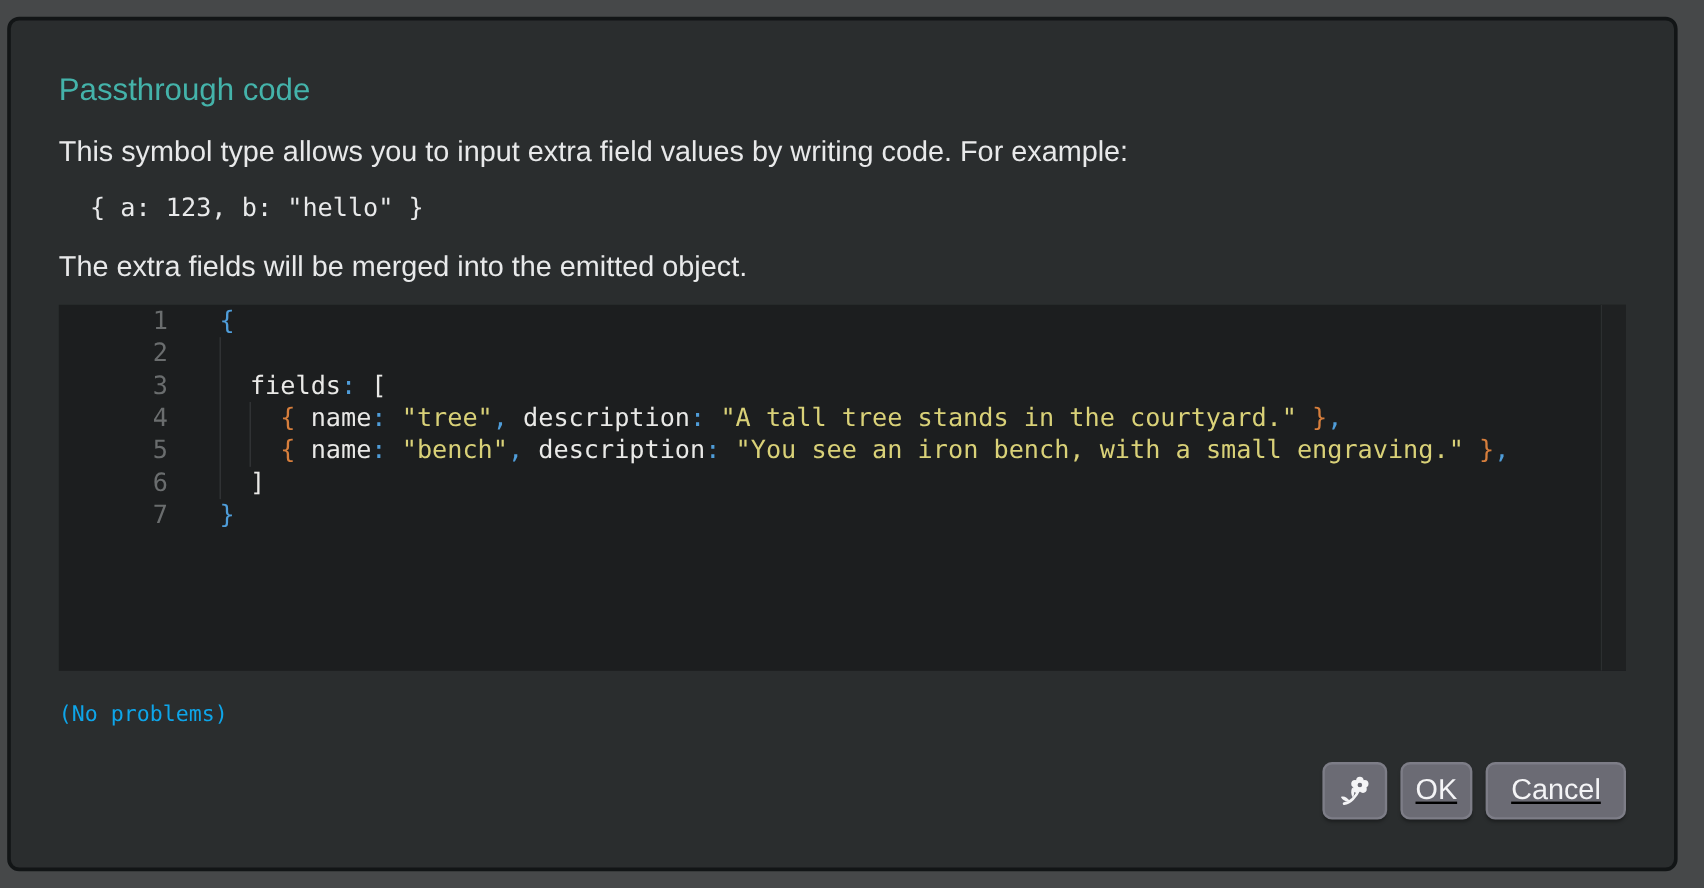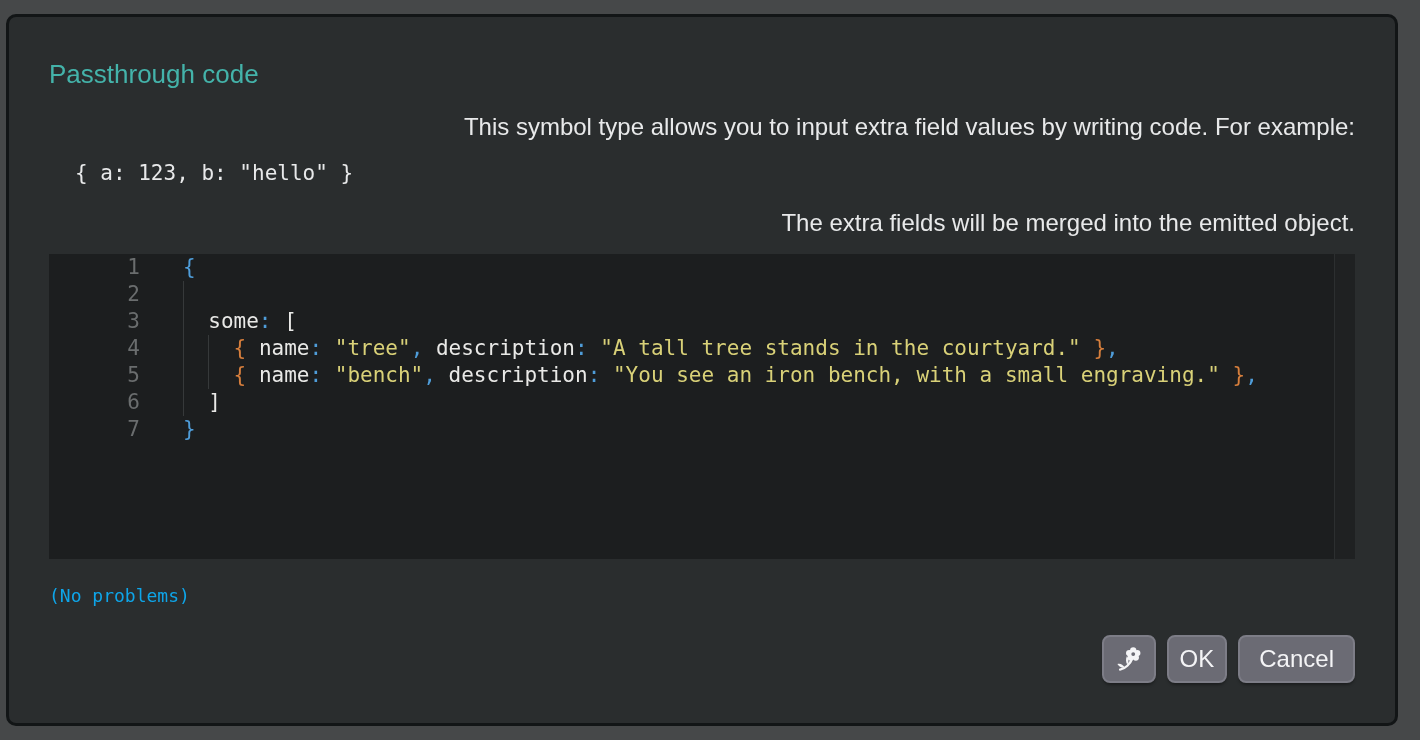--- a/index.html
+++ b/index.html
@@ -14,21 +14,21 @@
     box-sizing:border-box;
     background:#2a2d2e;
     border:3px solid #121516;
     border-radius:10px;
     padding:41px 40px 0 40px;
   }
   .title{
     margin:0;color:#44b3aa;font-size:26px;font-weight:400;line-height:32px;
   }
   .desc{
-    margin:22px 0 0 0;color:#e8e9ea;font-size:24px;font-weight:400;line-height:30px;text-align:right;
+    margin:22px 0 0 0;color:#e8e9ea;font-size:24px;font-weight:400;line-height:30px;
   }
   .example{
     margin:18px 0 0 0;padding-left:26px;
     font-family:"DejaVu Sans Mono",monospace;
     font-size:21px;line-height:26px;color:#e8e9ea;white-space:pre;
   }
   .editor{
     position:relative;margin-top:16px;height:305px;width:100%;
     background:#1c1e1f;
     font-family:"DejaVu Sans Mono",monospace;
@@ -52,21 +52,21 @@
   .scroll-gutter{
     position:absolute;right:0;top:0;bottom:0;width:20px;
     background:#1f2122;border-left:1px solid #2c2f30;
   }
   .status{
     margin:23px 0 0 0;
     font-family:"DejaVu Sans Mono",monospace;
     font-size:18px;line-height:27px;color:#0ea5e9;
   }
   .button-row{
-    margin-top:26px;display:flex;justify-content:flex-end;gap:11px;align-items:flex-end;
+    margin-top:26px;display:flex;justify-content:flex-end;gap:11px;align-items:flex-end;text-decoration:underline;
   }
   .btn{
     height:48px;box-sizing:border-box;
     background:#6b6b74;border:2px solid #7d7d87;border-radius:8px;
     color:#f4f4f6;font-family:"Liberation Sans",sans-serif;font-size:24px;
     display:flex;align-items:center;justify-content:center;
     box-shadow:0 3px 3px -1px rgba(0,0,0,.35);
     cursor:pointer;padding:10px 19px;
   }
   .btn-ok{padding:0 11px;min-width:53px;}
@@ -91,21 +91,21 @@
         <div class="code-line">
           <span class="ln">1</span>
           <span class="lc"><span class="tok-b">{</span></span>
         </div>
         <div class="code-line">
           <span class="ln">2</span>
           <span class="lc"><span class="tok-w">  </span></span>
         </div>
         <div class="code-line">
           <span class="ln">3</span>
-          <span class="lc"><span class="tok-w">  some</span><span class="tok-b">:</span><span class="tok-w"> [</span></span>
+          <span class="lc"><span class="tok-w">  fields</span><span class="tok-b">:</span><span class="tok-w"> [</span></span>
         </div>
         <div class="code-line">
           <span class="ln">4</span>
           <span class="lc"><span class="tok-w">    </span><span class="tok-o">{</span><span class="tok-w"> name</span><span class="tok-b">:</span><span class="tok-w"> </span><span class="tok-y">"tree"</span><span class="tok-b">,</span><span class="tok-w"> description</span><span class="tok-b">:</span><span class="tok-w"> </span><span class="tok-y">"A tall tree stands in the courtyard."</span><span class="tok-w"> </span><span class="tok-o">}</span><span class="tok-b">,</span></span>
         </div>
         <div class="code-line">
           <span class="ln">5</span>
           <span class="lc"><span class="tok-w">    </span><span class="tok-o">{</span><span class="tok-w"> name</span><span class="tok-b">:</span><span class="tok-w"> </span><span class="tok-y">"bench"</span><span class="tok-b">,</span><span class="tok-w"> description</span><span class="tok-b">:</span><span class="tok-w"> </span><span class="tok-y">"You see an iron bench, with a small engraving."</span><span class="tok-w"> </span><span class="tok-o">}</span><span class="tok-b">,</span></span>
         </div>
         <div class="code-line">

